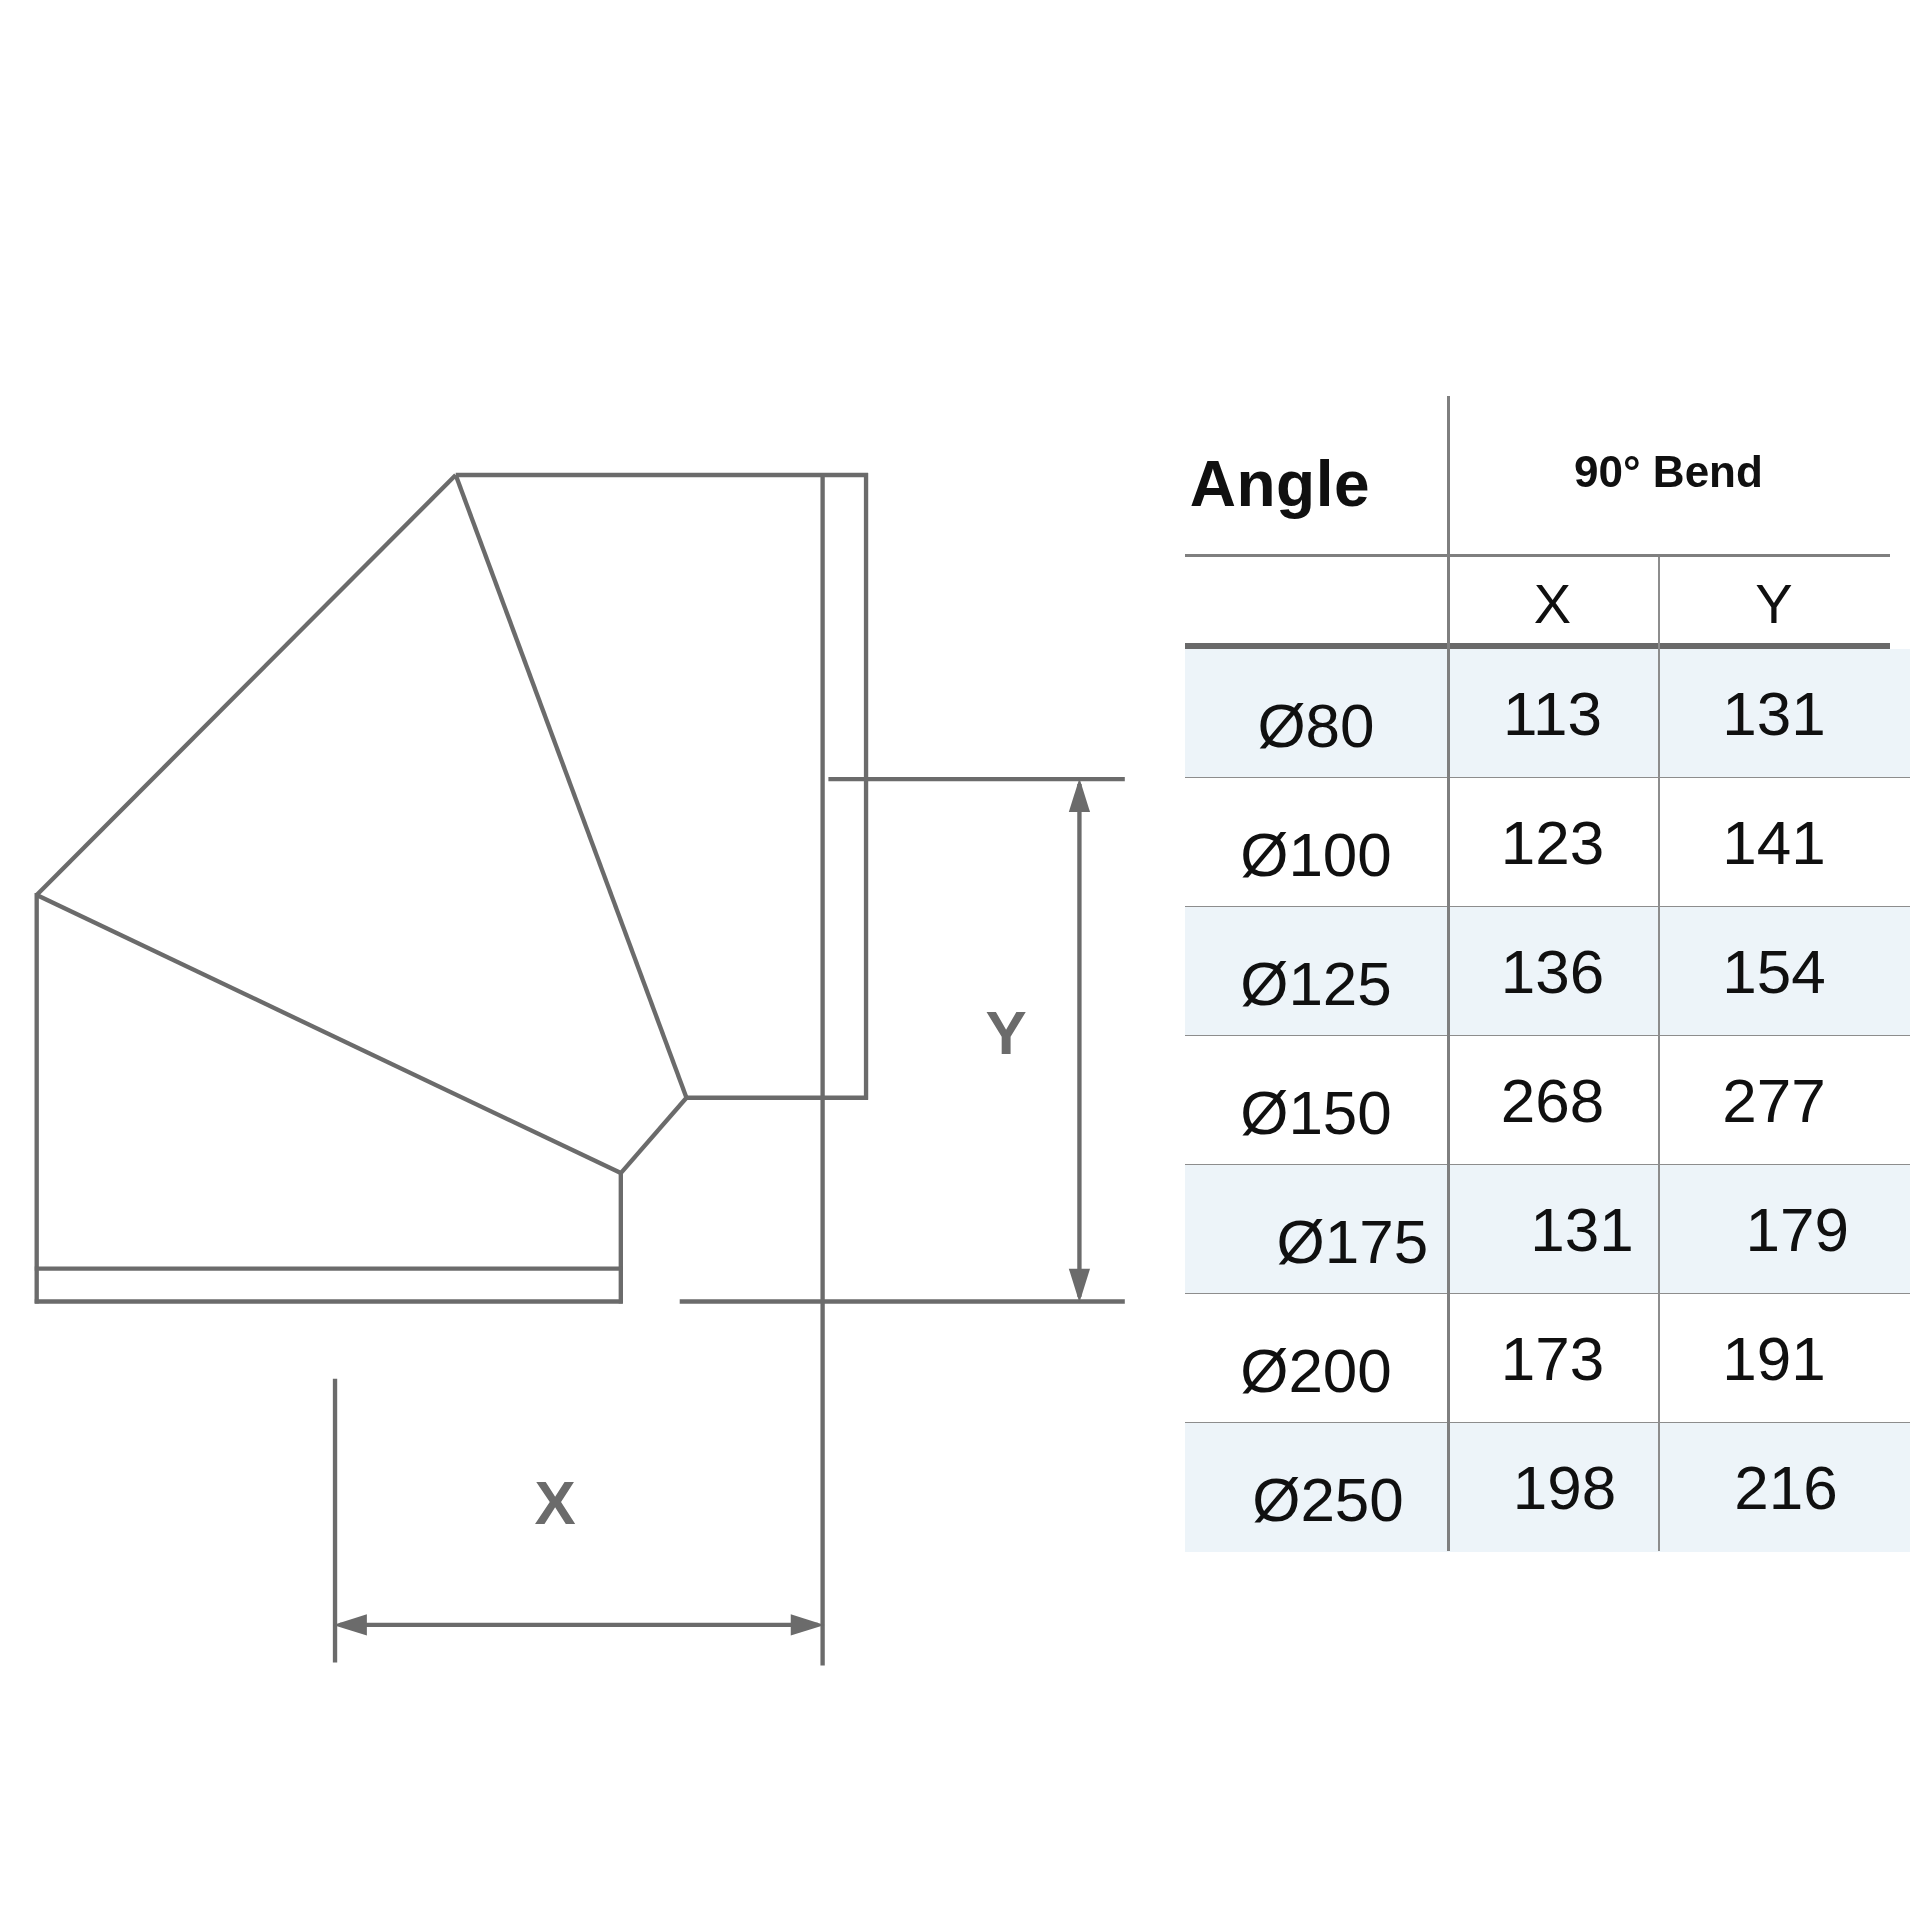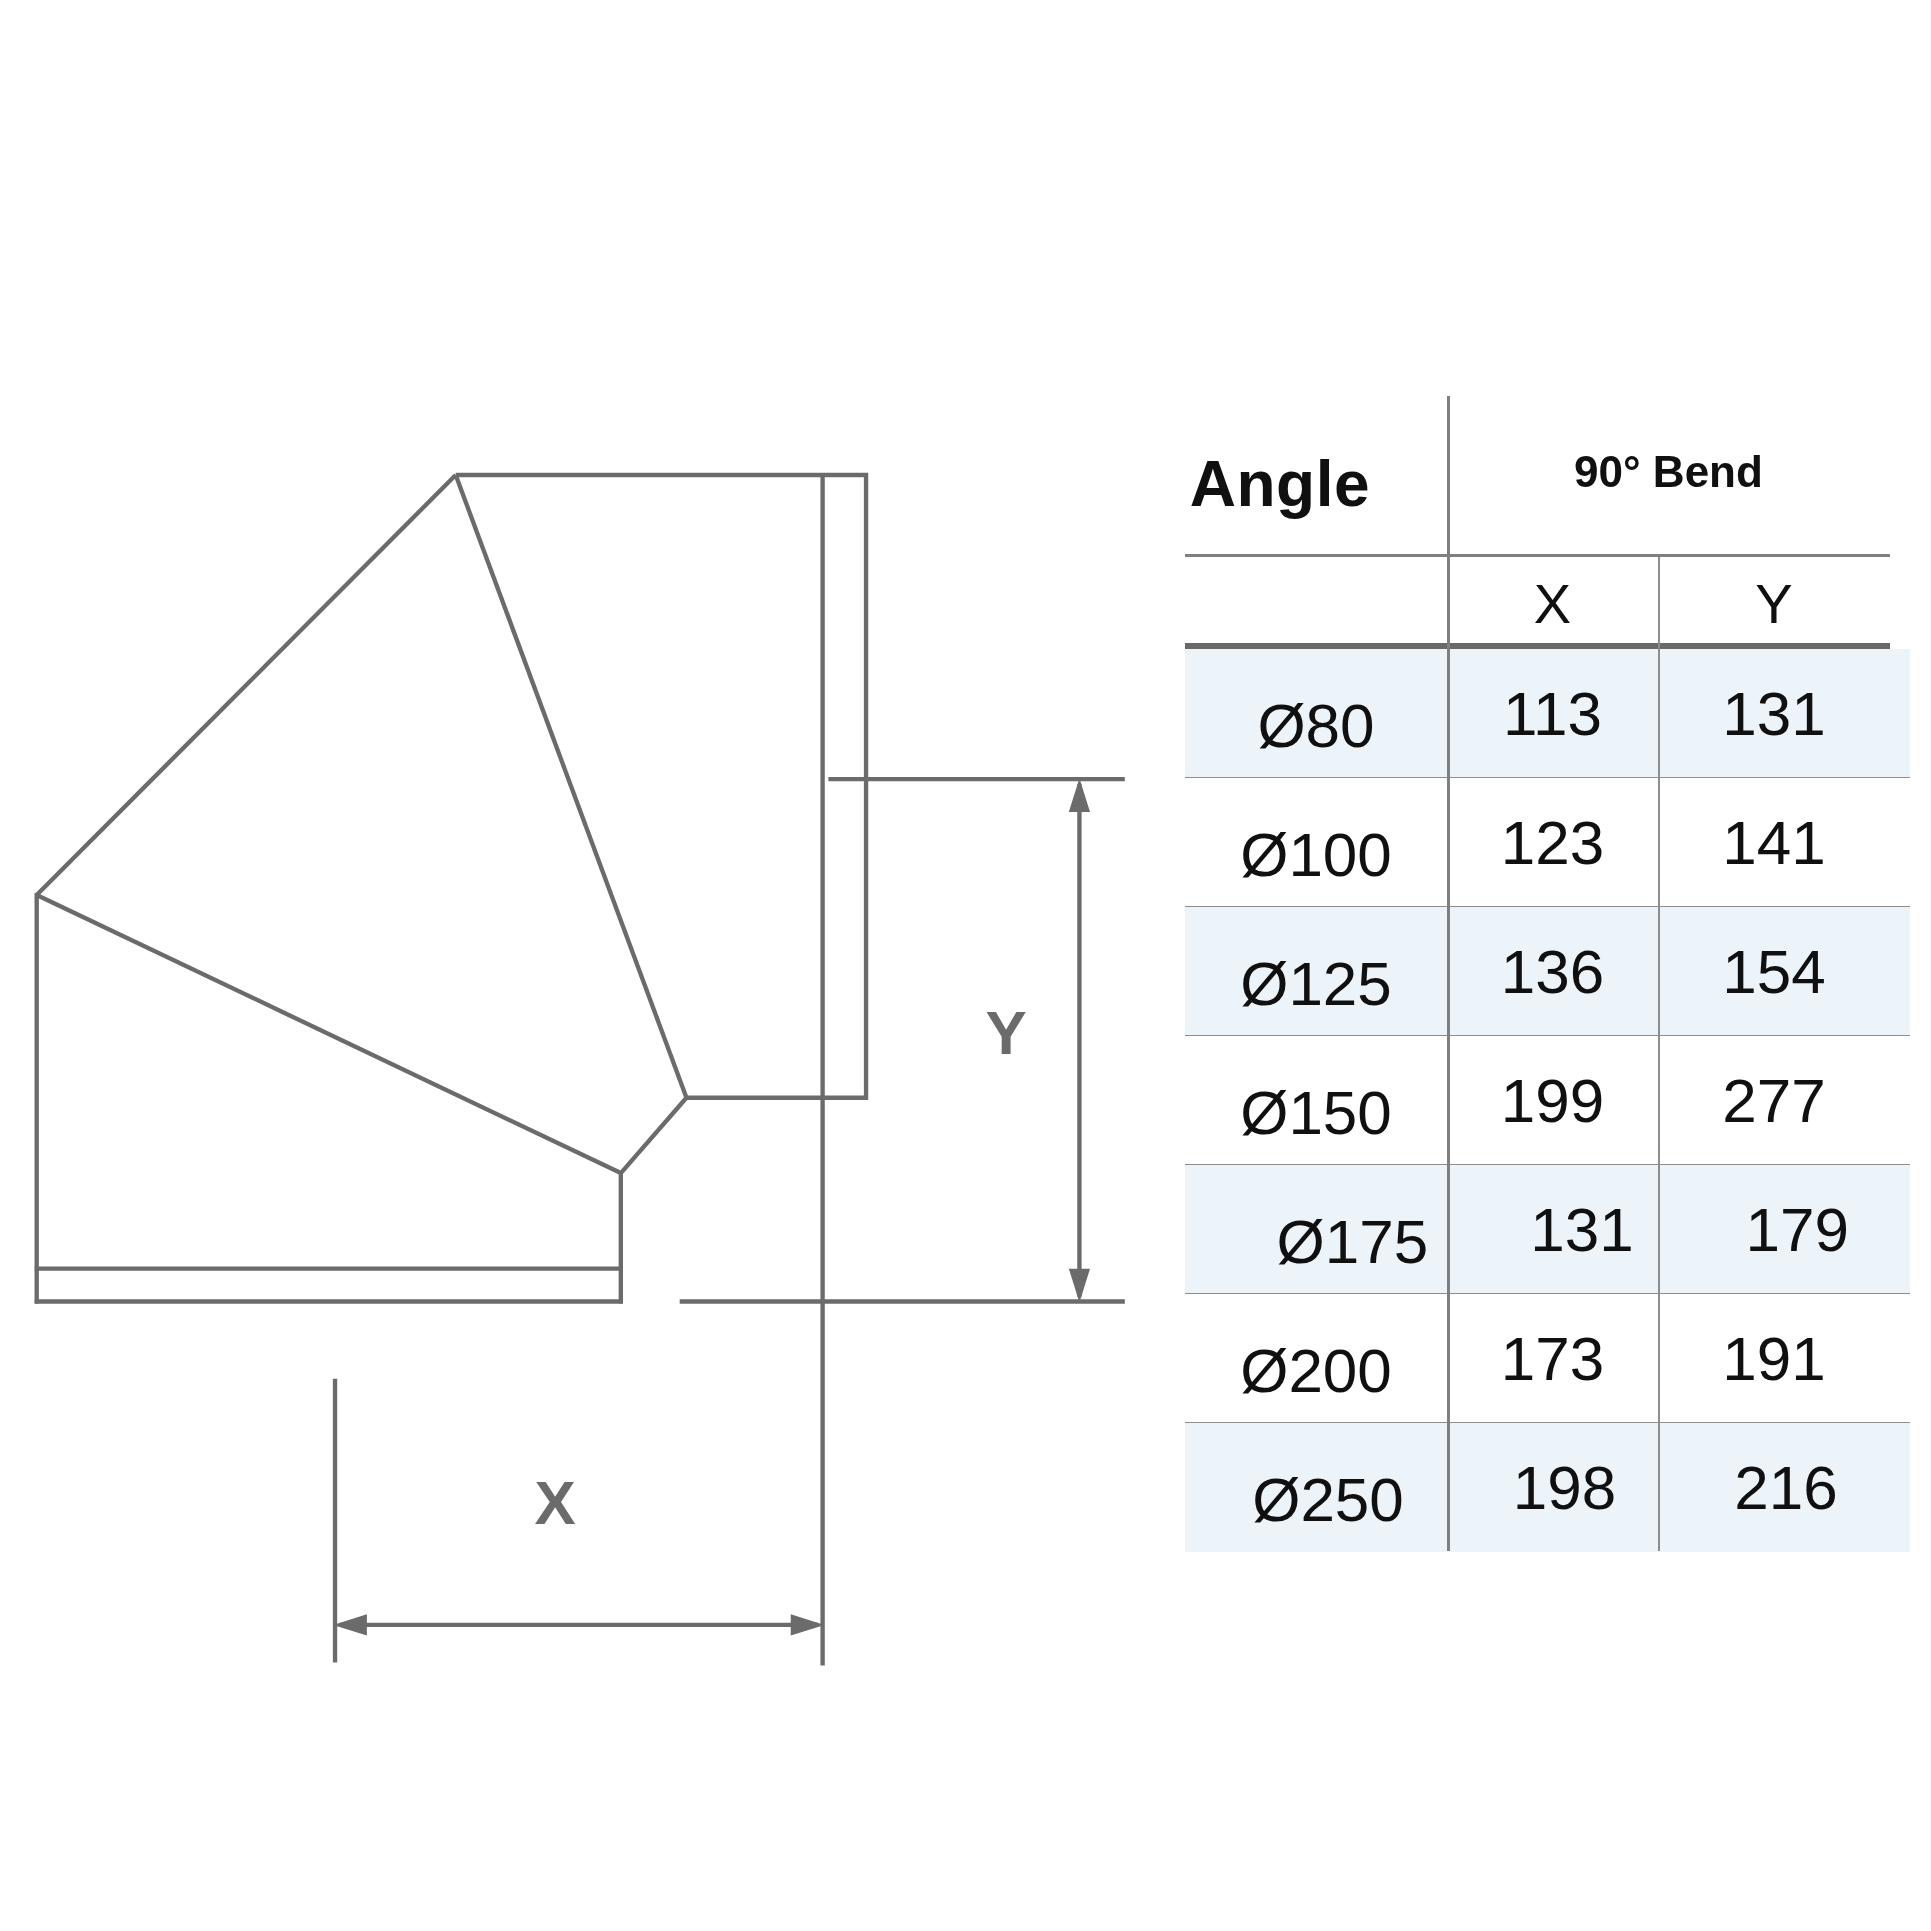--- a/index.html
+++ b/index.html
@@ -98,21 +98,21 @@
           <div class="cell c-x">123</div>
           <div class="cell c-y">141</div>
         </div>
         <div class="d-row" style="background: rgb(237, 244, 249);">
           <div class="cell c-size">Ø125</div>
           <div class="cell c-x">136</div>
           <div class="cell c-y">154</div>
         </div>
         <div class="d-row">
           <div class="cell c-size">Ø150</div>
-          <div class="cell c-x">199</div>
+          <div class="cell c-x">268</div>
           <div class="cell c-y">277</div>
         </div>
         <div class="d-row" style="background: rgb(237, 244, 249); padding-left: 40px;">
           <div class="cell c-size">Ø175</div>
           <div class="cell c-x">131</div>
           <div class="cell c-y">179</div>
         </div>
         <div class="d-row">
           <div class="cell c-size">Ø200</div>
           <div class="cell c-x">173</div>

